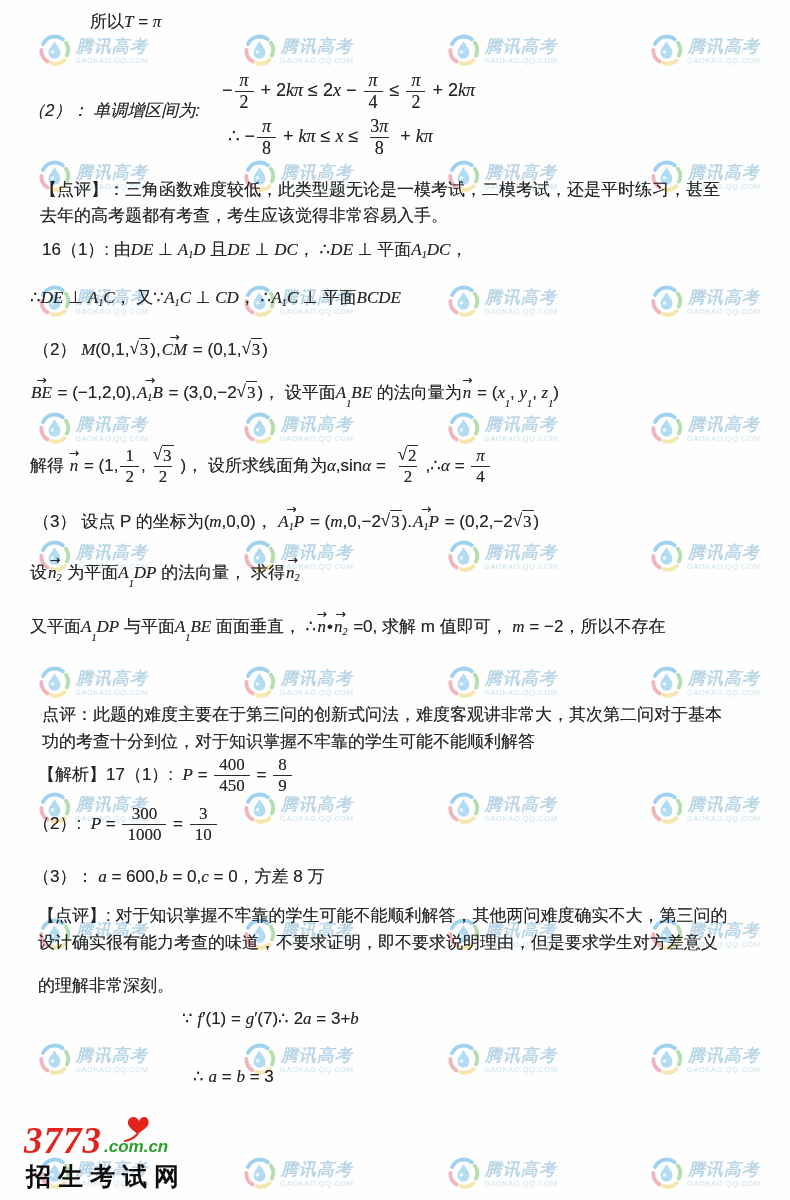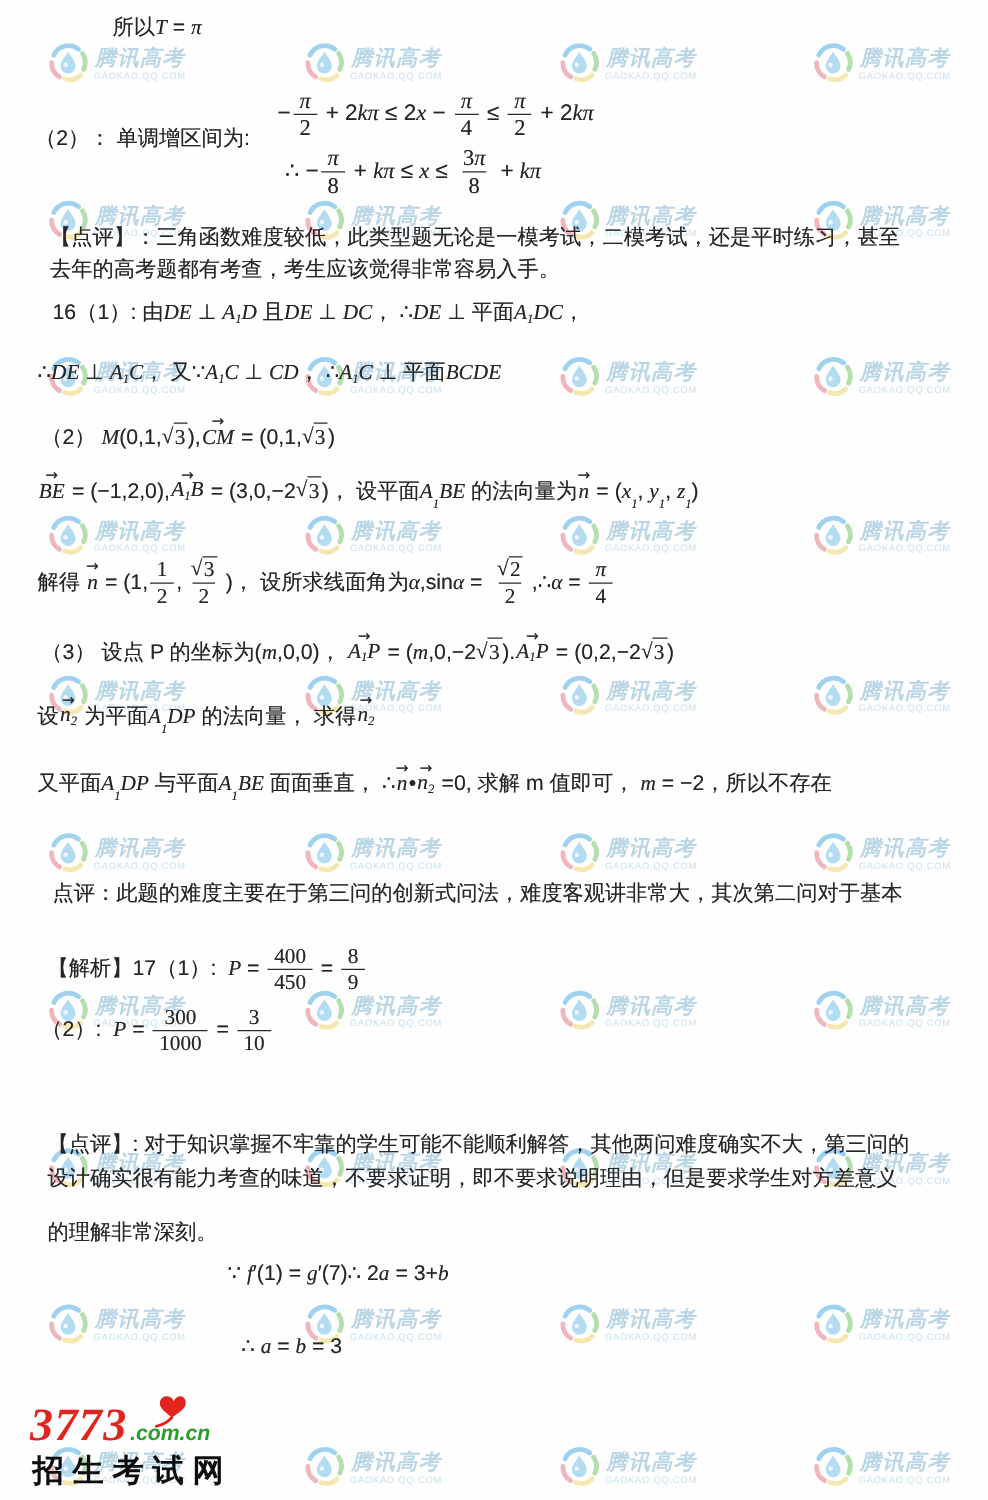--- a/index.html
+++ b/index.html
@@ -758,35 +758,37 @@
     </svg>
     <div class="wm-texts">
       <span class="wm-cn">腾讯高考</span>
       <span class="wm-url">GAOKAO.QQ.COM</span>
     </div>
   </div>
 </div>
 <div id="content-layer">
     <div class="line" style="left: 48px; top: 11px; margin-left: 42px;"><span class="tk-text">所以</span><span class="tk-math">T</span><span class="tk-text"> = </span><span class="tk-math">π</span></div>
     <div class="line eq" style="left: 222px; top: 66px; height: 50px; font-size: 18px;"><span class="tk-text">−</span><span class="tk-frac"><span class="tk-num"><span class="tk-math">π</span></span><span class="tk-den"><span class="tk-text">2</span></span></span><span class="tk-text"> + 2</span><span class="tk-math">kπ</span><span class="tk-text"> ≤ 2</span><span class="tk-math">x</span><span class="tk-text"> − </span><span class="tk-frac"><span class="tk-num"><span class="tk-math">π</span></span><span class="tk-den"><span class="tk-text">4</span></span></span><span class="tk-text"> ≤ </span><span class="tk-frac"><span class="tk-num"><span class="tk-math">π</span></span><span class="tk-den"><span class="tk-text">2</span></span></span><span class="tk-text"> + 2</span><span class="tk-math">kπ</span></div>
-    <div class="line" style="left: 28px; top: 100px;"><span class="tk-text">（2）： 单调增区间为:</span></div>
+    <div class="line" style="left: 28px; top: 100px; font-style: italic;"><span class="tk-text">（2）： 单调增区间为:</span></div>
     <div class="line eq" style="left: 228px; top: 112px; height: 50px; font-size: 18px;"><span class="tk-text">∴ −</span><span class="tk-frac"><span class="tk-num"><span class="tk-math">π</span></span><span class="tk-den"><span class="tk-text">8</span></span></span><span class="tk-text"> + </span><span class="tk-math">kπ</span><span class="tk-text"> ≤ </span><span class="tk-math">x</span><span class="tk-text"> ≤ </span><span class="tk-frac"><span class="tk-num"><span class="tk-text">3</span><span class="tk-math">π</span></span><span class="tk-den"><span class="tk-text">8</span></span></span><span class="tk-text"> + </span><span class="tk-math">kπ</span></div>
     <div class="line" style="left: 40px; top: 205px;"><span class="tk-text">去年的高考题都有考查，考生应该觉得非常容易入手。</span></div>
     <div class="line" style="left: 40px; top: 179px;"><span class="tk-text">【点评】：三角函数难度较低，此类型题无论是一模考试，二模考试，还是平时练习，甚至</span></div>
     <div class="line" style="left: 42px; top: 239px;"><span class="tk-text">16（1）: 由</span><span class="tk-math">DE</span><span class="tk-text"> ⊥ </span><span class="tk-math">A</span><span class="tk-sub">1</span><span class="tk-math">D</span><span class="tk-text"> 且</span><span class="tk-math">DE</span><span class="tk-text"> ⊥ </span><span class="tk-math">DC</span><span class="tk-text">， ∴</span><span class="tk-math">DE</span><span class="tk-text"> ⊥ 平面</span><span class="tk-math">A</span><span class="tk-sub">1</span><span class="tk-math">DC</span><span class="tk-text">，</span></div>
     <div class="line" style="left: 30px; top: 287px;"><span class="tk-text">∴</span><span class="tk-math">DE</span><span class="tk-text"> ⊥ </span><span class="tk-math">A</span><span class="tk-sub">1</span><span class="tk-math">C</span><span class="tk-text">， 又∵</span><span class="tk-math">A</span><span class="tk-sub">1</span><span class="tk-math">C</span><span class="tk-text"> ⊥ </span><span class="tk-math">CD</span><span class="tk-text">， ∴</span><span class="tk-math">A</span><span class="tk-sub">1</span><span class="tk-math">C</span><span class="tk-text"> ⊥ 平面</span><span class="tk-math">BCDE</span></div>
     <div class="line eq" style="left: 33px; top: 334px; height: 32px;"><span class="tk-text">（2） </span><span class="tk-math">M</span><span class="tk-text">(0,1,</span><span class="tk-sqrt"><span class="tk-rad">√</span><span class="tk-radicand">3</span></span><span class="tk-text">),</span><span class="tk-vec"><span class="tk-vec-arrow">→</span><span class="tk-vec-body"><span class="tk-math">CM</span></span></span><span class="tk-text"> = (0,1,</span><span class="tk-sqrt"><span class="tk-rad">√</span><span class="tk-radicand">3</span></span><span class="tk-text">)</span></div>
     <div class="line eq" style="left: 30px; top: 376px; height: 34px;"><span class="tk-vec"><span class="tk-vec-arrow">→</span><span class="tk-vec-body"><span class="tk-math">BE</span></span></span><span class="tk-text"> = (−1,2,0),</span><span class="tk-vec"><span class="tk-vec-arrow">→</span><span class="tk-vec-body"><span class="tk-math">A</span><span class="tk-sub">1</span><span class="tk-math">B</span></span></span><span class="tk-text"> = (3,0,−2</span><span class="tk-sqrt"><span class="tk-rad">√</span><span class="tk-radicand">3</span></span><span class="tk-text">)， 设平面</span><span class="tk-math">A</span><span class="tk-sub">1</span><span class="tk-math">BE</span><span class="tk-text"> 的法向量为</span><span class="tk-vec"><span class="tk-vec-arrow">→</span><span class="tk-vec-body"><span class="tk-math">n</span></span></span><span class="tk-text"> = (</span><span class="tk-math">x</span><span class="tk-sub">1</span><span class="tk-text">, </span><span class="tk-math">y</span><span class="tk-sub">1</span><span class="tk-text">, </span><span class="tk-math">z</span><span class="tk-sub">1</span><span class="tk-text">)</span></div>
     <div class="line eq" style="left: 30px; top: 436px; height: 60px;"><span class="tk-text">解得 </span><span class="tk-vec"><span class="tk-vec-arrow">→</span><span class="tk-vec-body"><span class="tk-math">n</span></span></span><span class="tk-text"> = (1,</span><span class="tk-frac"><span class="tk-num"><span class="tk-text">1</span></span><span class="tk-den"><span class="tk-text">2</span></span></span><span class="tk-text">,</span><span class="tk-frac"><span class="tk-num"><span class="tk-sqrt"><span class="tk-rad">√</span><span class="tk-radicand">3</span></span></span><span class="tk-den"><span class="tk-text">2</span></span></span><span class="tk-text">)， 设所求线面角为</span><span class="tk-math">α</span><span class="tk-text">,sin</span><span class="tk-math">α</span><span class="tk-text"> = </span><span class="tk-frac"><span class="tk-num"><span class="tk-sqrt"><span class="tk-rad">√</span><span class="tk-radicand">2</span></span></span><span class="tk-den"><span class="tk-text">2</span></span></span><span class="tk-text">,∴</span><span class="tk-math">α</span><span class="tk-text"> = </span><span class="tk-frac"><span class="tk-num"><span class="tk-math">π</span></span><span class="tk-den"><span class="tk-text">4</span></span></span></div>
     <div class="line eq" style="left: 33px; top: 504px; height: 36px;"><span class="tk-text">（3） 设点 P 的坐标为(</span><span class="tk-math">m</span><span class="tk-text">,0,0)， </span><span class="tk-vec"><span class="tk-vec-arrow">→</span><span class="tk-vec-body"><span class="tk-math">A</span><span class="tk-sub">1</span><span class="tk-math">P</span></span></span><span class="tk-text"> = (</span><span class="tk-math">m</span><span class="tk-text">,0,−2</span><span class="tk-sqrt"><span class="tk-rad">√</span><span class="tk-radicand">3</span></span><span class="tk-text">).</span><span class="tk-vec"><span class="tk-vec-arrow">→</span><span class="tk-vec-body"><span class="tk-math">A</span><span class="tk-sub">1</span><span class="tk-math">P</span></span></span><span class="tk-text"> = (0,2,−2</span><span class="tk-sqrt"><span class="tk-rad">√</span><span class="tk-radicand">3</span></span><span class="tk-text">)</span></div>
     <div class="line eq" style="left: 30px; top: 556px; height: 34px;"><span class="tk-text">设</span><span class="tk-vec"><span class="tk-vec-arrow">→</span><span class="tk-vec-body"><span class="tk-math">n</span><span class="tk-sub">2</span></span></span><span class="tk-text"> 为平面</span><span class="tk-math">A</span><span class="tk-sub">1</span><span class="tk-math">DP</span><span class="tk-text"> 的法向量， 求得</span><span class="tk-vec"><span class="tk-vec-arrow">→</span><span class="tk-vec-body"><span class="tk-math">n</span><span class="tk-sub">2</span></span></span></div>
     <div class="line eq" style="left: 30px; top: 610px; height: 34px;"><span class="tk-text">又平面</span><span class="tk-math">A</span><span class="tk-sub">1</span><span class="tk-math">DP</span><span class="tk-text"> 与平面</span><span class="tk-math">A</span><span class="tk-sub">1</span><span class="tk-math">BE</span><span class="tk-text"> 面面垂直， ∴</span><span class="tk-vec"><span class="tk-vec-arrow">→</span><span class="tk-vec-body"><span class="tk-math">n</span></span></span><span class="tk-text">•</span><span class="tk-vec"><span class="tk-vec-arrow">→</span><span class="tk-vec-body"><span class="tk-math">n</span><span class="tk-sub">2</span></span></span><span class="tk-text"> =0, 求解 m 值即可， </span><span class="tk-math">m</span><span class="tk-text"> = −2，所以不存在</span></div>
     <div class="line" style="left: 42px; top: 704px; text-align: center;"><span class="tk-text">点评：此题的难度主要在于第三问的创新式问法，难度客观讲非常大，其次第二问对于基本</span></div>
+    <div class="line" style="left: 42px; top: 731px;"><span class="tk-text">功的考查十分到位，对于知识掌握不牢靠的学生可能不能顺利解答</span></div>
     <div class="line eq" style="left: 38px; top: 754px; height: 42px;"><span class="tk-text">【解析】17（1）:  </span><span class="tk-math">P</span><span class="tk-text"> = </span><span class="tk-frac"><span class="tk-num"><span class="tk-text">400</span></span><span class="tk-den"><span class="tk-text">450</span></span></span><span class="tk-text"> = </span><span class="tk-frac"><span class="tk-num"><span class="tk-text">8</span></span><span class="tk-den"><span class="tk-text">9</span></span></span></div>
     <div class="line eq" style="left: 33px; top: 800px; height: 48px;"><span class="tk-text">（2）:  </span><span class="tk-math">P</span><span class="tk-text"> = </span><span class="tk-frac"><span class="tk-num"><span class="tk-text">300</span></span><span class="tk-den"><span class="tk-text">1000</span></span></span><span class="tk-text"> = </span><span class="tk-frac"><span class="tk-num"><span class="tk-text">3</span></span><span class="tk-den"><span class="tk-text">10</span></span></span></div>
+    <div class="line" style="left: 33px; top: 866px;"><span class="tk-text">（3）： </span><span class="tk-math">a</span><span class="tk-text"> = 600,</span><span class="tk-math">b</span><span class="tk-text"> = 0,</span><span class="tk-math">c</span><span class="tk-text"> = 0，方差 8 万</span></div>
     <div class="line" style="left: 38px; top: 905px;"><span class="tk-text">【点评】: 对于知识掌握不牢靠的学生可能不能顺利解答，其他两问难度确实不大，第三问的</span></div>
     <div class="line" style="left: 38px; top: 932px;"><span class="tk-text">设计确实很有能力考查的味道，不要求证明，即不要求说明理由，但是要求学生对方差意义</span></div>
     <div class="line" style="left: 38px; top: 975px;"><span class="tk-text">的理解非常深刻。</span></div>
     <div class="line" style="left: 182px; top: 1008px;"><span class="tk-text">∵ </span><span class="tk-math">f</span><span class="tk-text">′(1) = </span><span class="tk-math">g</span><span class="tk-text">′(7)∴ 2</span><span class="tk-math">a</span><span class="tk-text"> = 3+</span><span class="tk-math">b</span></div>
     <div class="line" style="left: 193px; top: 1066px;"><span class="tk-text">∴ </span><span class="tk-math">a</span><span class="tk-text"> = </span><span class="tk-math">b</span><span class="tk-text"> = 3</span></div>
   </div>
 
 <div id="logo3773">
   <div class="l37-row">
     <span class="l37-num">3773</span>

